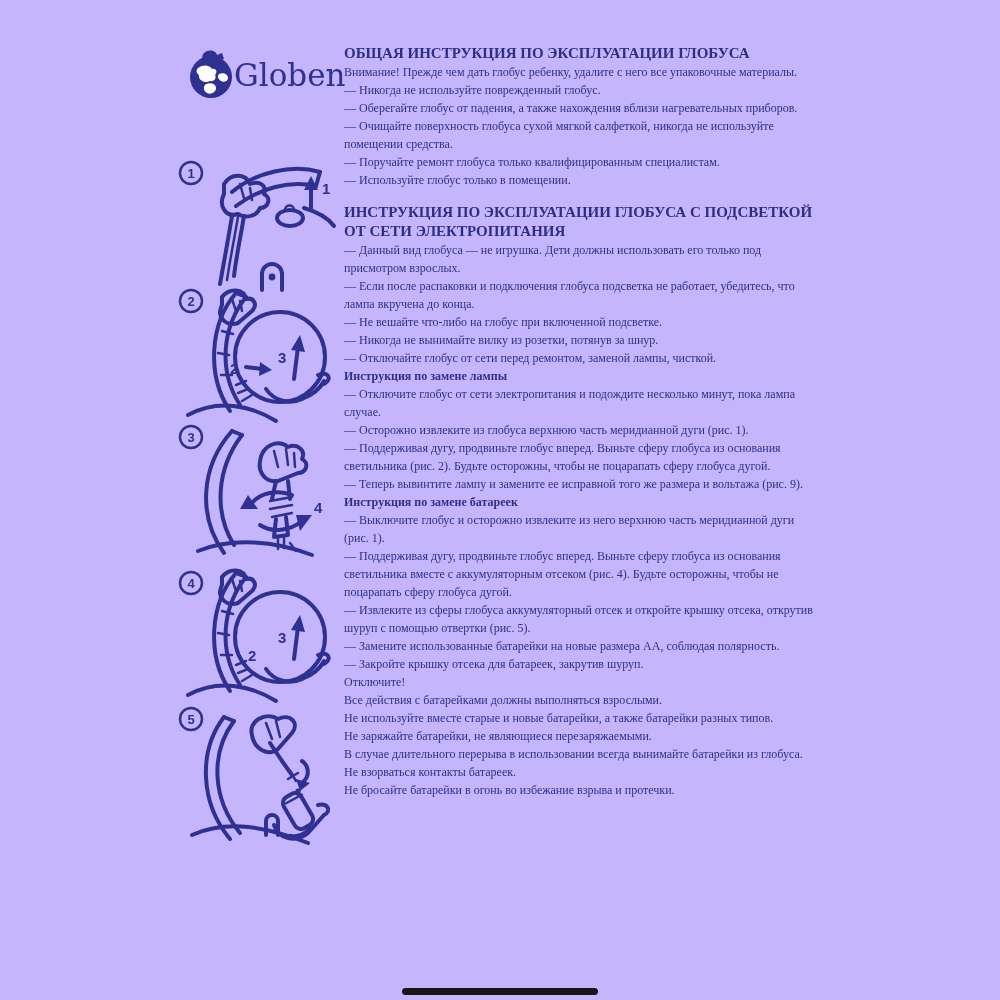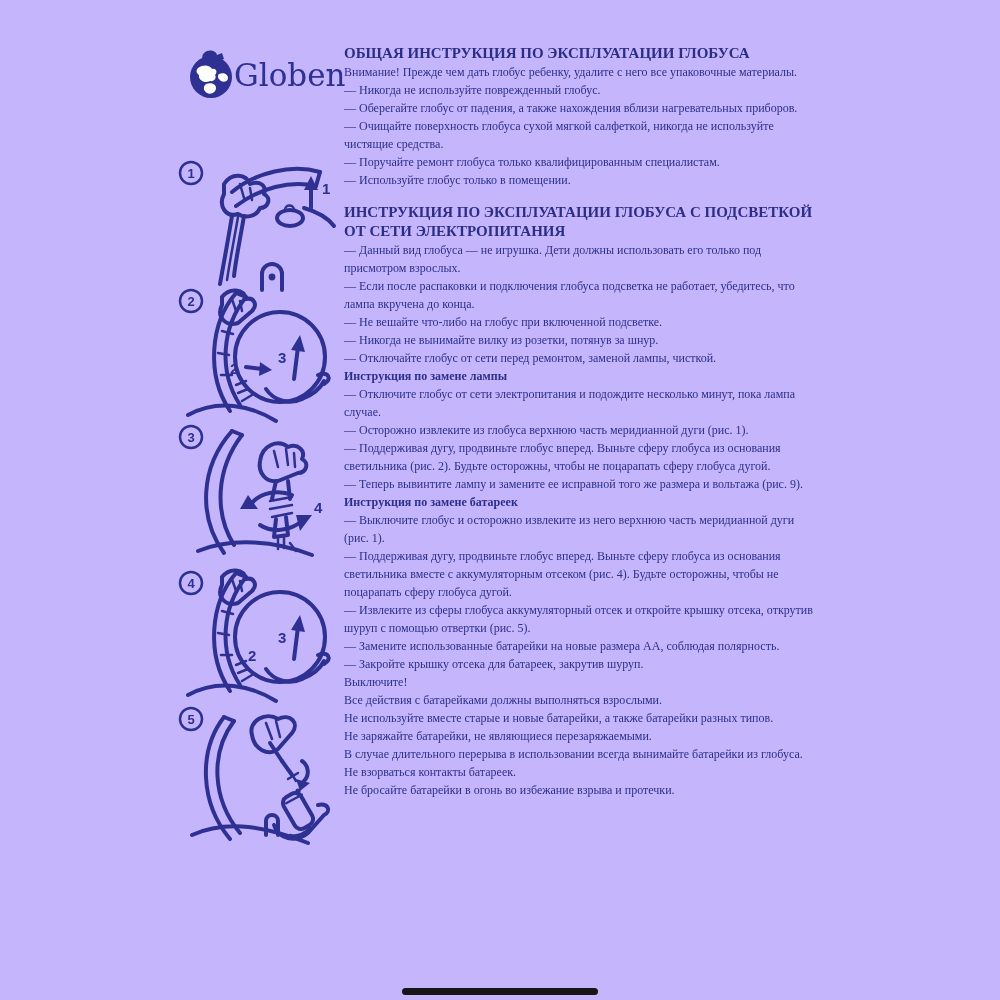--- a/index.html
+++ b/index.html
@@ -224,21 +224,21 @@
       <path class="ink-stroke" d="M96 124 a6 6 0 0 1 12 0 L108 138 M96 124 L96 138"></path>
     </svg>
   </div>
 
   <div class="text-col">
 
     <h2 class="section-title">ОБЩАЯ ИНСТРУКЦИЯ ПО ЭКСПЛУАТАЦИИ ГЛОБУСА</h2>
     <p class="body-p">Внимание! Прежде чем дать глобус ребенку, удалите с него все упаковочные материалы.</p>
     <p class="body-p">— Никогда не используйте поврежденный глобус.</p>
     <p class="body-p">— Оберегайте глобус от падения, а также нахождения вблизи нагревательных приборов.</p>
-    <p class="body-p">— Очищайте поверхность глобуса сухой мягкой салфеткой, никогда не используйте чистящие средства.</p>
+    <p class="body-p">— Очищайте поверхность глобуса сухой мягкой салфеткой, никогда не используйте помещении средства.</p>
     <p class="body-p">— Поручайте ремонт глобуса только квалифицированным специалистам.</p>
     <p class="body-p">— Используйте глобус только в помещении.</p>
 
     <h2 class="section-title gap">ИНСТРУКЦИЯ ПО ЭКСПЛУАТАЦИИ ГЛОБУСА С ПОДСВЕТКОЙ ОТ СЕТИ ЭЛЕКТРОПИТАНИЯ</h2>
     <p class="body-p">— Данный вид глобуса — не игрушка. Дети должны использовать его только под присмотром взрослых.</p>
     <p class="body-p">— Если после распаковки и подключения глобуса подсветка не работает, убедитесь, что лампа вкручена до конца.</p>
     <p class="body-p">— Не вешайте что-либо на глобус при включенной подсветке.</p>
     <p class="body-p">— Никогда не вынимайте вилку из розетки, потянув за шнур.</p>
     <p class="body-p">— Отключайте глобус от сети перед ремонтом, заменой лампы, чисткой.</p>
     <p class="body-p subhead">Инструкция по замене лампы</p>
@@ -246,21 +246,21 @@
     <p class="body-p">— Осторожно извлеките из глобуса верхнюю часть меридианной дуги (рис. 1).</p>
     <p class="body-p">— Поддерживая дугу, продвиньте глобус вперед. Выньте сферу глобуса из основания светильника (рис. 2). Будьте осторожны, чтобы не поцарапать сферу глобуса дугой.</p>
     <p class="body-p">— Теперь вывинтите лампу и замените ее исправной того же размера и вольтажа (рис. 9).</p>
 
     <p class="body-p subhead">Инструкция по замене батареек</p>
     <p class="body-p">— Выключите глобус и осторожно извлеките из него верхнюю часть меридианной дуги (рис. 1).</p>
     <p class="body-p">— Поддерживая дугу, продвиньте глобус вперед. Выньте сферу глобуса из основания светильника вместе с аккумуляторным отсеком (рис. 4). Будьте осторожны, чтобы не поцарапать сферу глобуса дугой.</p>
     <p class="body-p">— Извлеките из сферы глобуса аккумуляторный отсек и откройте крышку отсека, открутив шуруп с помощью отвертки (рис. 5).</p>
     <p class="body-p">— Замените использованные батарейки на новые размера AA, соблюдая полярность.</p>
     <p class="body-p">— Закройте крышку отсека для батареек, закрутив шуруп.</p>
-    <p class="body-p">Выключите!</p>
+    <p class="body-p">Отключите!</p>
     <p class="body-p">Все действия с батарейками должны выполняться взрослыми.</p>
     <p class="body-p">Не используйте вместе старые и новые батарейки, а также батарейки разных типов.</p>
     <p class="body-p">Не заряжайте батарейки, не являющиеся перезаряжаемыми.</p>
     <p class="body-p">В случае длительного перерыва в использовании всегда вынимайте батарейки из глобуса.</p>
     <p class="body-p">Не взорваться контакты батареек.</p>
     <p class="body-p">Не бросайте батарейки в огонь во избежание взрыва и протечки.</p>
   </div>
 
   <div class="home-indicator"></div>
 </div>

